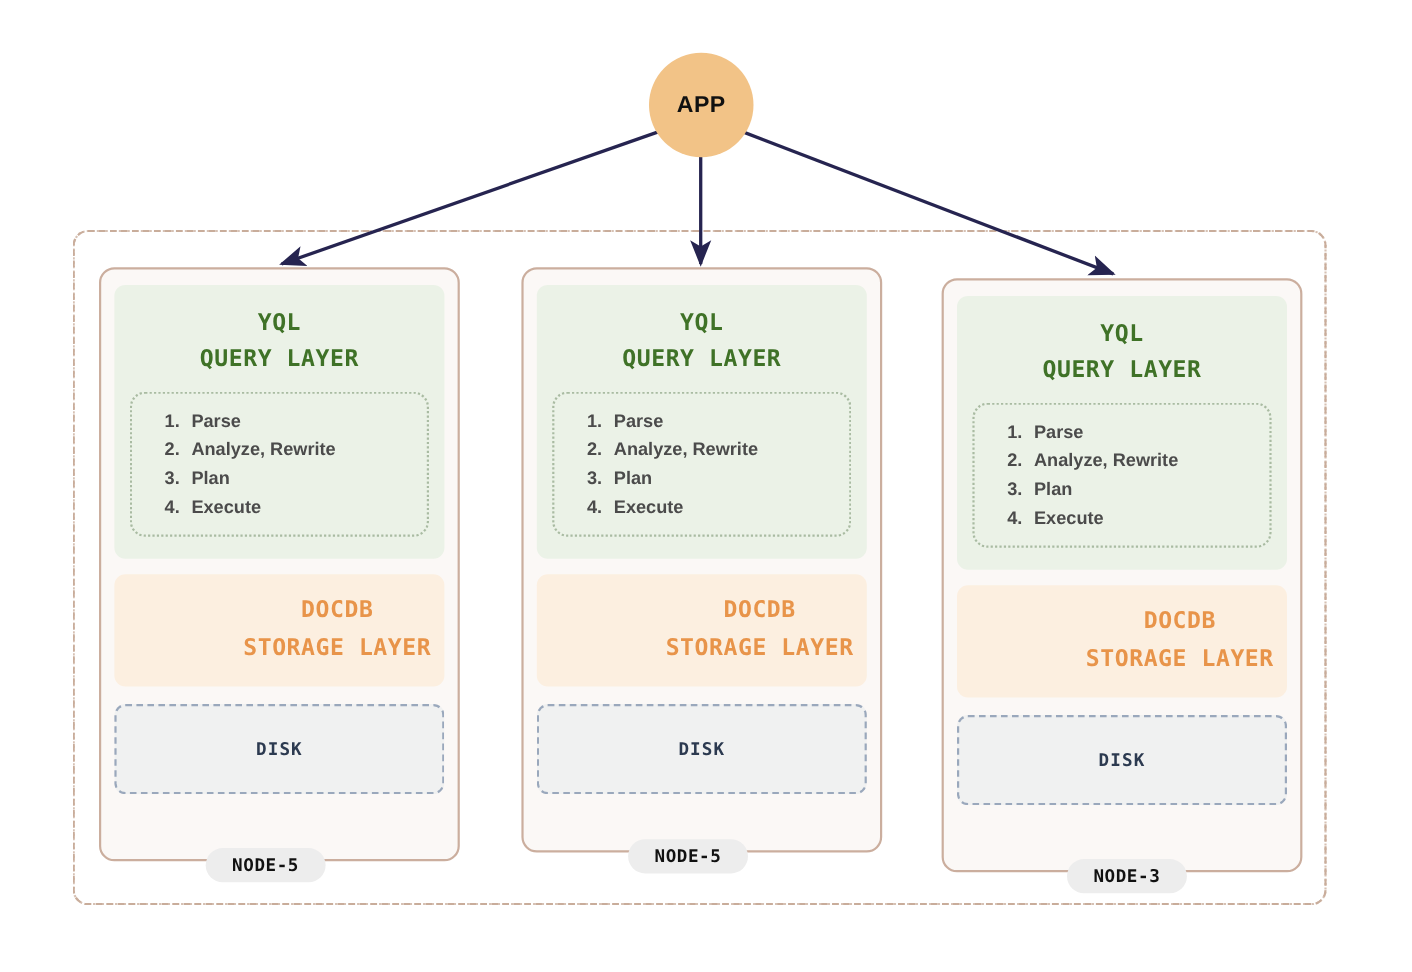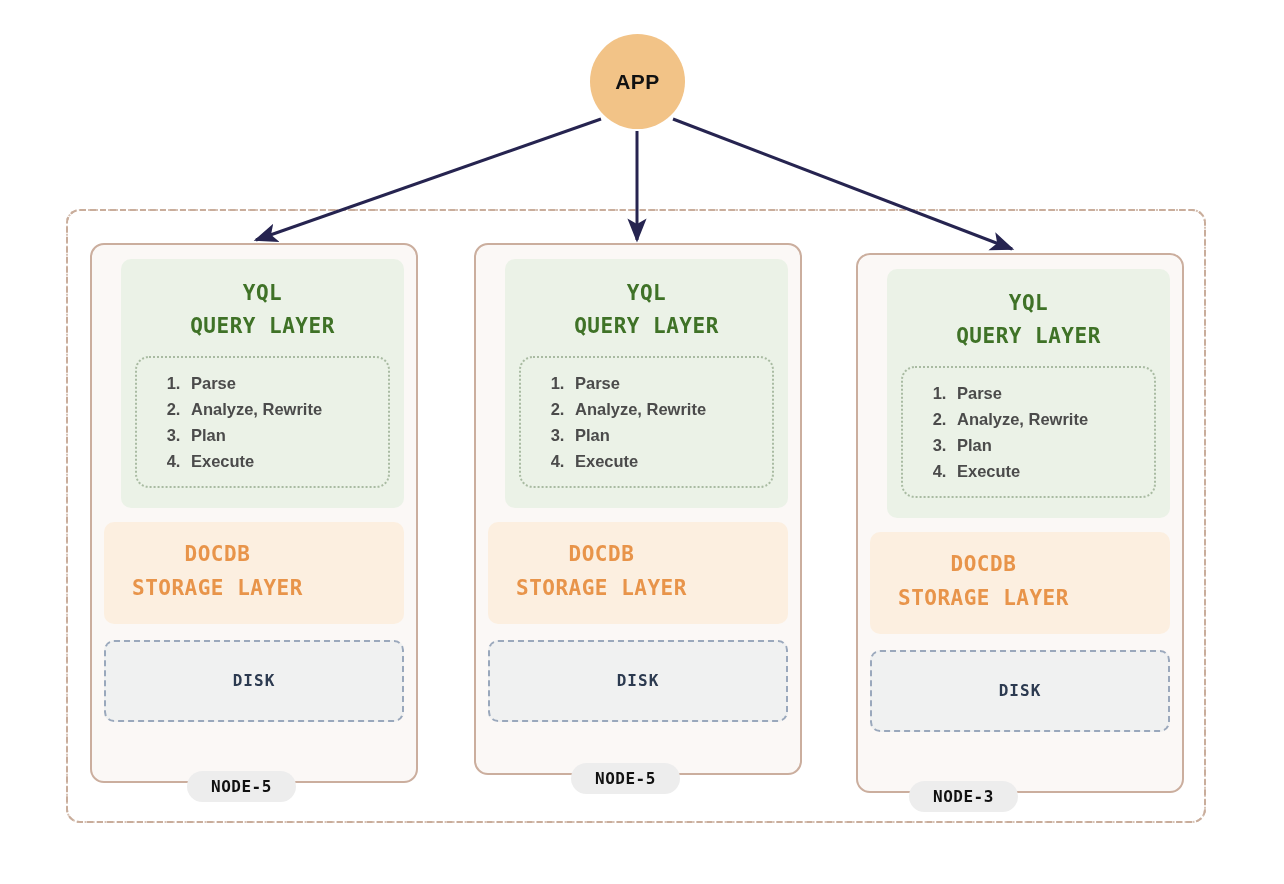--- a/index.html
+++ b/index.html
@@ -12,21 +12,21 @@
     height: 884px;
     position: relative;
     overflow: hidden;
     font-family: "Liberation Sans", sans-serif;
   }
 
   
   #app-circle {
     position: absolute;
     left: 590px;
-    top: 34px;
+    top: 48px;
     width: 95px;
     height: 95px;
     border-radius: 50%;
     background: #F2C387;
     display: flex;
     align-items: center;
     justify-content: center;
     z-index: 5;
   }
   #app-circle .app-label {
@@ -94,21 +94,20 @@
   .node-card.n3 { left: 790px; top: 44px; width: 328px; height: 540px; }
 
   
   .yql-layer {
     background: #EBF2E7;
     border-radius: 10px;
     padding: 18px 14px 20px 14px;
     display: flex;
     flex-direction: column;
     align-items: center;
-    margin-left: 17px;
   }
   .yql-title {
     color: #3F7227;
     font-family: "DejaVu Sans Mono", monospace;
     font-weight: 700;
     font-size: 21px;
     line-height: 1.55;
     text-align: center;
     letter-spacing: 0.5px;
     white-space: pre-line;
@@ -131,24 +130,24 @@
     font-weight: 700;
     line-height: 1.58;
     padding-left: 6px;
   }
 
   
   .docdb-layer {
     margin-top: 14px;
     background: #FCEFE0;
     border-radius: 10px;
-    padding: 16px 12px 18px 28px;
-    display: flex;
-    align-items: center;
-    justify-content: flex-start;
+    padding: 16px 12px 18px 8px;
+    display: flex;
+    align-items: center;
+    justify-content: flex-end;
   }
   .docdb-title {
     color: #E8944A;
     font-family: "DejaVu Sans Mono", monospace;
     font-weight: 700;
     font-size: 21px;
     line-height: 1.6;
     text-align: center;
     letter-spacing: 0.5px;
     white-space: pre-line;
@@ -182,21 +181,21 @@
     font-family: "DejaVu Sans Mono", monospace;
     font-weight: 700;
     font-size: 16px;
     color: #111111;
     letter-spacing: 0.5px;
     white-space: nowrap;
     z-index: 4;
   }
   .node-badge.b1 { left: 121px; top: 562px; }
   .node-badge.b2 { left: 505px; top: 554px; }
-  .node-badge.b3 { left: 843px; top: 572px; }
+  .node-badge.b3 { left: 904px; top: 572px; }
 </style>
 </head>
 <body>
 
 <svg id="arrow-svg" viewBox="0 0 1284 884" xmlns="http://www.w3.org/2000/svg">
   <defs>
     <marker id="ah" markerWidth="9" markerHeight="9" refX="7.2" refY="3.6" orient="auto" markerUnits="strokeWidth">
       <path d="M0,0.4 L8,3.6 L0,6.8 L1.9,3.6 Z" fill="#262450"></path>
     </marker>
   </defs>

